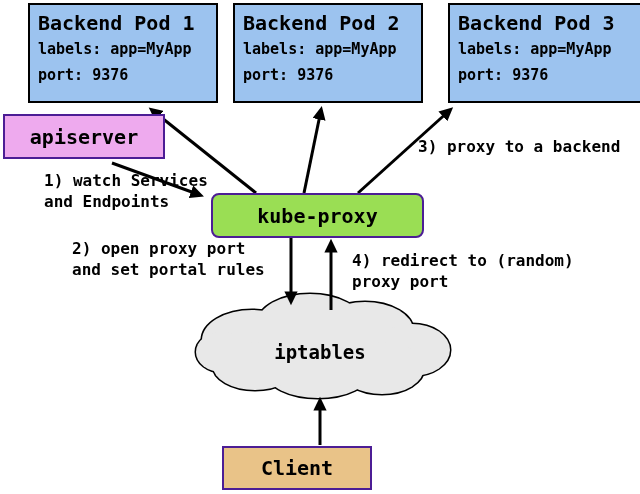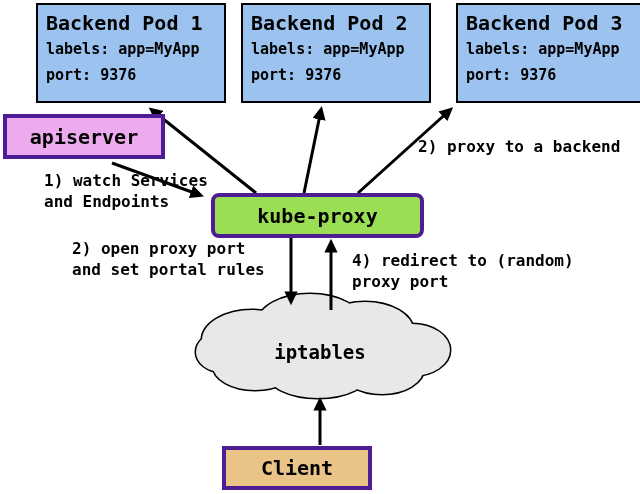--- a/index.html
+++ b/index.html
@@ -1,22 +1,22 @@
 <!DOCTYPE html>
 <html><head>
 <meta charset="utf-8">
 <style>
   html,body{margin:0;padding:0;background:#fff;}
   .canvas{position:relative;width:640px;height:494px;background:#fff;
           font-family:"DejaVu Sans Mono",monospace;color:#000;overflow:hidden;}
   .layer{position:absolute;left:0;top:0;z-index:1;}
-  .node{position:absolute;box-sizing:border-box;border:4px solid #4c1d95;display:flex;
+  .node{position:absolute;box-sizing:border-box;border:2px solid #4c1d95;display:flex;
         align-items:center;justify-content:center;font-weight:bold;font-size:20px;z-index:2;}
   .pod{position:absolute;box-sizing:border-box;border:2px solid #000;background:#9cc3ef;
-       padding:5px 8px;z-index:2;margin-left:8px;}
+       padding:5px 8px;z-index:2;}
   .pod-title{font-weight:bold;font-size:20px;line-height:26px;}
   .pod-line{font-weight:bold;font-size:15px;line-height:26px;}
   .note{position:absolute;font-weight:bold;font-size:16px;line-height:21px;
         white-space:pre-line;z-index:3;}
   .cloud-label{position:absolute;left:270px;top:341px;width:100px;text-align:center;
                font-weight:bold;font-size:19px;z-index:2;}
   #apiserver{left:3px;top:114px;width:162px;height:45px;background:#eeaaee;}
   #kubeproxy{left:211px;top:193px;width:213px;height:45px;background:#9ade54;border-radius:8px;}
   #client{left:222px;top:446px;width:150px;height:44px;background:#e9c388;}
   #pod1{left:28px;top:3px;width:190px;height:100px;}
@@ -94,15 +94,15 @@
   <div class="node" id="client">
     <span>Client</span>
   </div>
 
   <div class="note" id="note1">1) watch Services
 and Endpoints</div>
   <div class="note" id="note2">2) open proxy port
 and set portal rules</div>
   <div class="note" id="note4">4) redirect to (random)
 proxy port</div>
-  <div class="note" id="note5">2) proxy to a backend</div>
+  <div class="note" id="note5">3) proxy to a backend</div>
 
 </div>
 
 </body></html>

